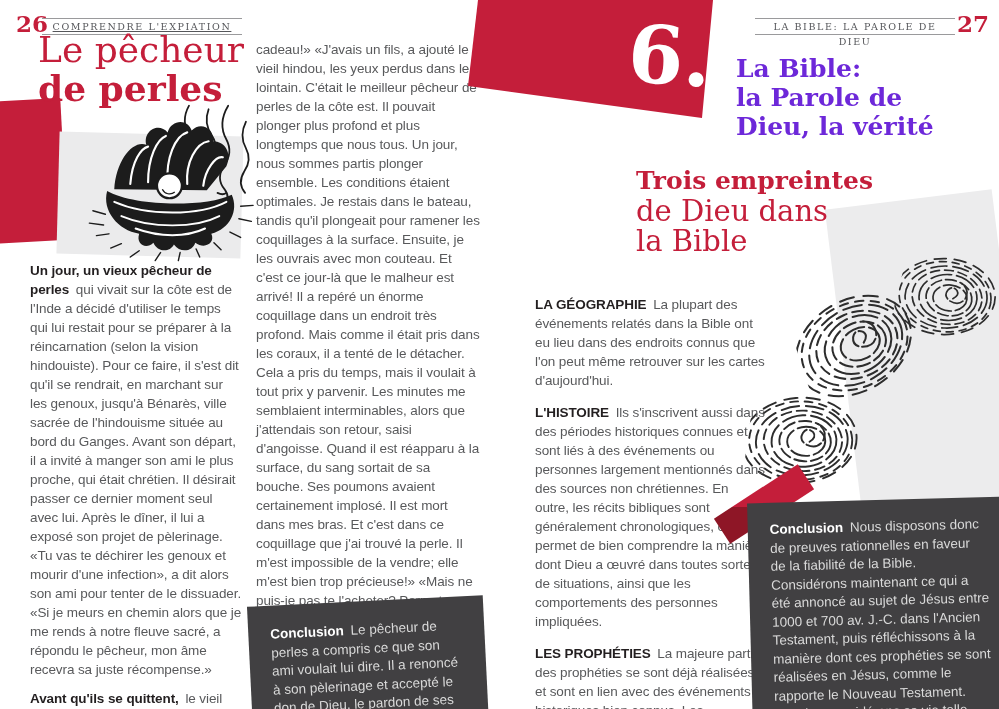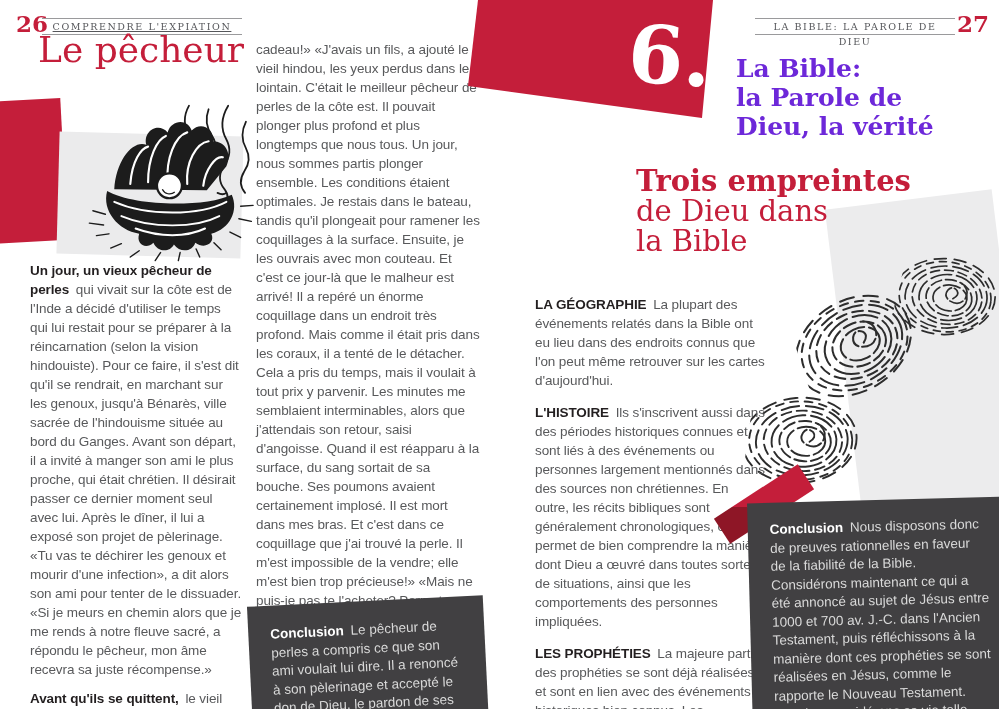--- a/index.html
+++ b/index.html
@@ -28,21 +28,21 @@
   .ribbon{position:absolute;left:714px;top:489px;width:100px;height:30px;
           background:linear-gradient(215deg,#c41e3a 55%,#8e1626 55%);transform:rotate(-33deg);}
   
   .title-left{position:absolute;left:38px;top:31px;font-family:"DejaVu Serif",serif;
               font-size:36px;line-height:38px;color:#c41e3a;}
   .title-left .b{font-weight:bold;}
   .chapter-title{position:absolute;left:736px;top:54px;font-family:"DejaVu Serif",serif;font-weight:bold;
                  font-size:25px;line-height:29px;color:#6d28d9;}
   .section-title{position:absolute;left:636px;top:166px;font-family:"DejaVu Serif",serif;
                  font-size:29px;line-height:30px;color:#c41e3a;}
-  .section-title .b{font-weight:bold;font-size:29px;}
+  .section-title .b{font-weight:bold;font-size:25px;}
   
   .col{position:absolute;font-size:13.5px;line-height:19px;letter-spacing:-0.1px;color:#58595b;}
   .col p{margin:0 0 10px 0;}
   .col p.tight{margin:0;}
   .lead{font-weight:bold;color:#231f20;margin-right:3px;}
   .col1{left:30px;top:261px;width:212px;}
   .col2{left:256px;top:40px;width:224px;}
   .col3{left:535px;top:295px;width:230px;}
   .col3 p{margin:0 0 13px 0;}
   
@@ -81,20 +81,21 @@
   </svg>
 
   <div class="pagenum left">26</div>
   <div class="runhead left">COMPRENDRE L'EXPIATION</div>
 
   <div class="red-rect-left"></div>
   <div class="gray-rect-oyster"></div>
 
   <div class="title-left">
     <div>Le pêcheur</div>
+    <div class="b">de perles</div>
   </div>
 
   <svg class="oyster" viewBox="0 0 200 180">
     <g fill="none" stroke="#1c1c1c" stroke-width="2" stroke-linecap="round">
       <path d="M118,2 q-10,18 1,34 q9,14 -2,28 q-8,12 2,24"></path>
       <path d="M140,6 q-6,16 4,30 q8,13 -1,26 q-7,12 3,22"></path>
       <path d="M162,2 q-12,20 -2,38 q8,15 -3,30 q-9,14 1,26 q8,11 -2,22"></path>
       <path d="M182,20 q-8,16 0,30 q7,13 -2,26 q-8,13 1,24"></path>
       <path d="M150,100 q6,3 10,0"></path>
     </g>

